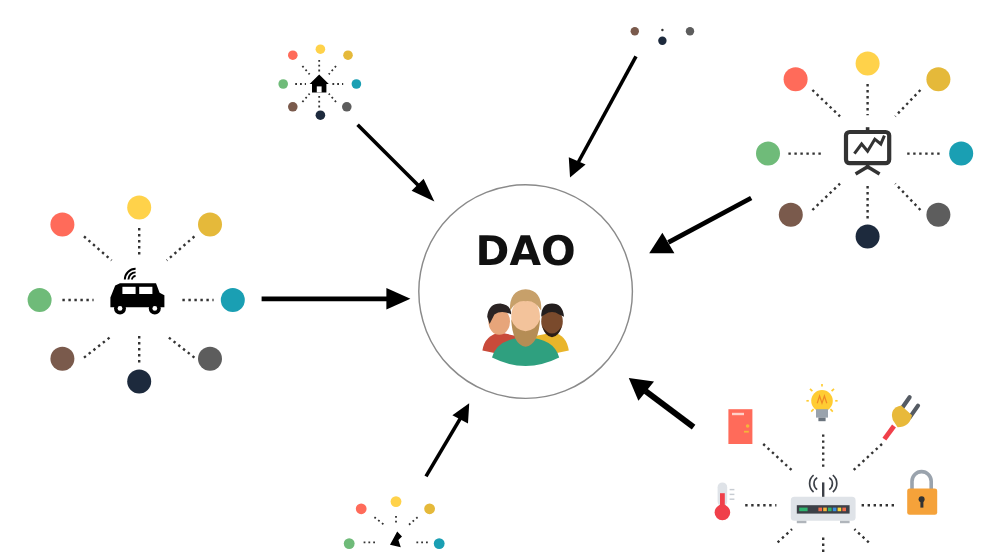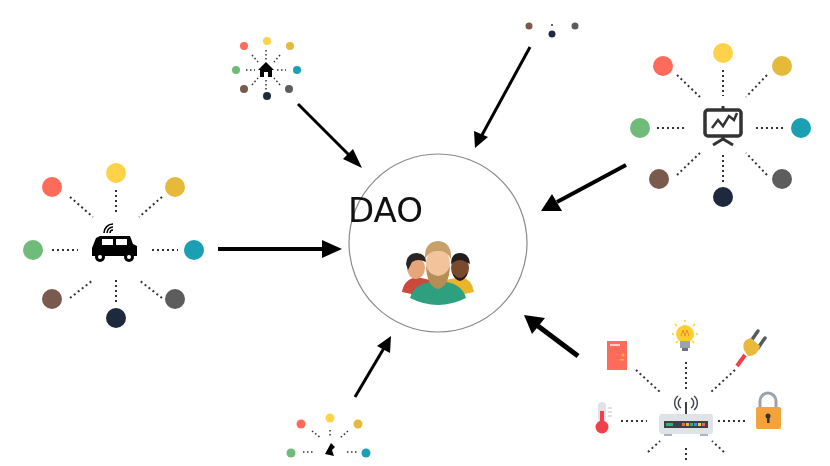--- a/index.html
+++ b/index.html
@@ -1,18 +1,18 @@
 <!DOCTYPE html>
 <html><head>
 <meta charset="utf-8">
 <style>
   html, body { margin: 0; padding: 0; background: #ffffff; }
   body { width: 830px; height: 466px; overflow: hidden; position: relative; font-family: "DejaVu Sans", sans-serif; }
   #stage { position: absolute; left: 0; top: 0; width: 830px; height: 466px; }
-  .dao-title { position: absolute; left: 348px; top: 190px; width: 180px; font-family: "DejaVu Sans", sans-serif; font-weight: 400; font-size: 34px; color: #111; letter-spacing: 0px; }
+  .dao-title { position: absolute; left: 348px; top: 190px; width: 180px; text-align: center; font-family: "DejaVu Sans", sans-serif; font-weight: 700; font-size: 34px; color: #111; letter-spacing: 0px; }
 </style>
 </head>
 <body>
 
 <svg id="stage" width="830" height="466" viewBox="0 0 830 466" xmlns="http://www.w3.org/2000/svg">
   <defs>
     <marker id="ah" markerWidth="6" markerHeight="6" refX="3.5" refY="3" orient="auto" markerUnits="strokeWidth">
       <path d="M0,0 L6,3 L0,6 Z" fill="#000"></path>
     </marker>
   </defs>

